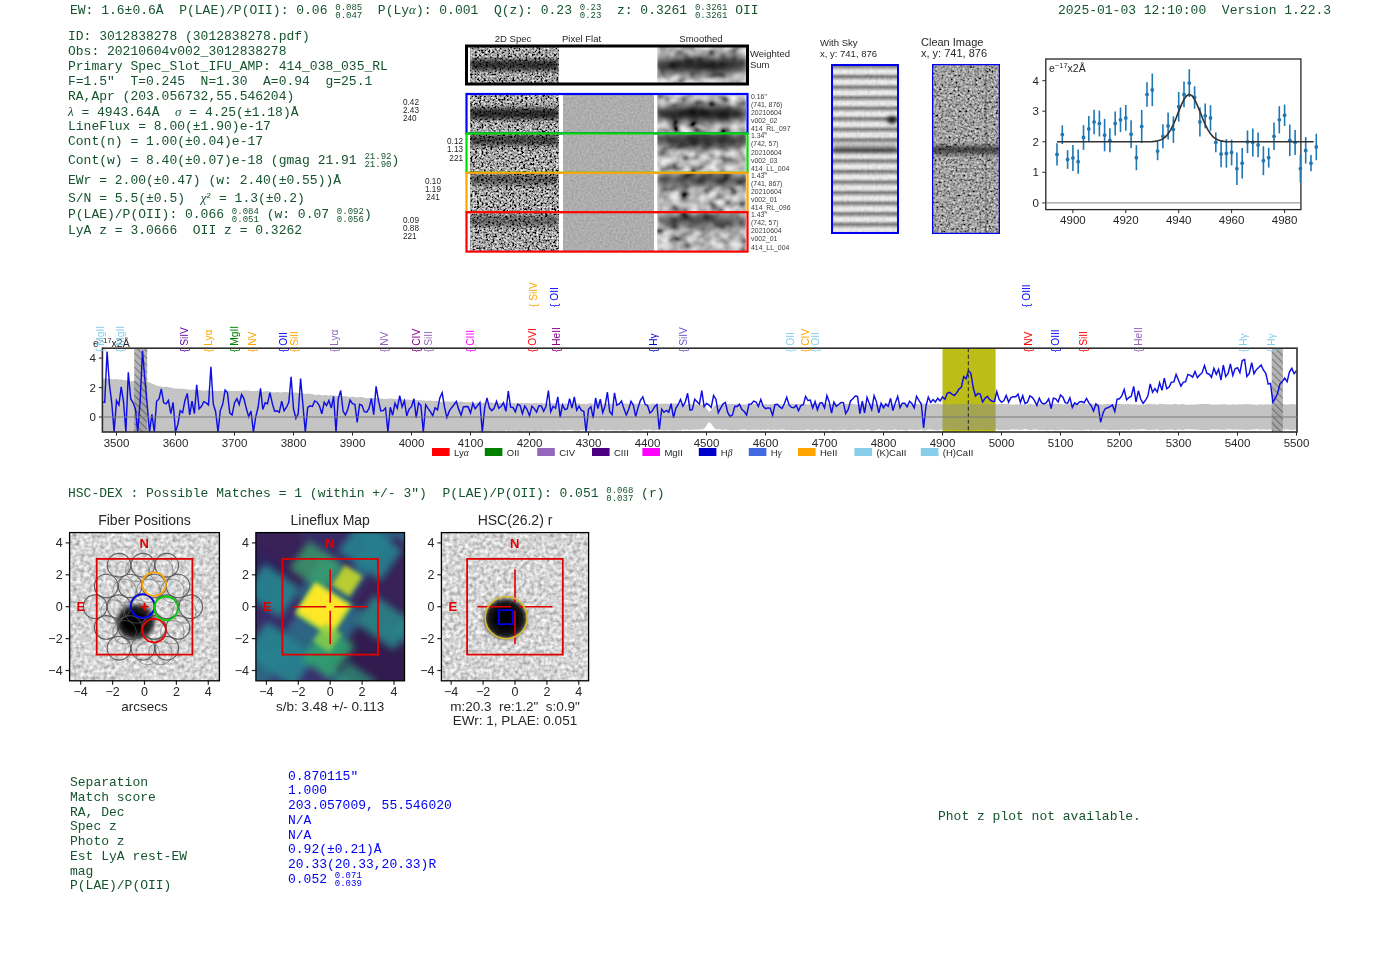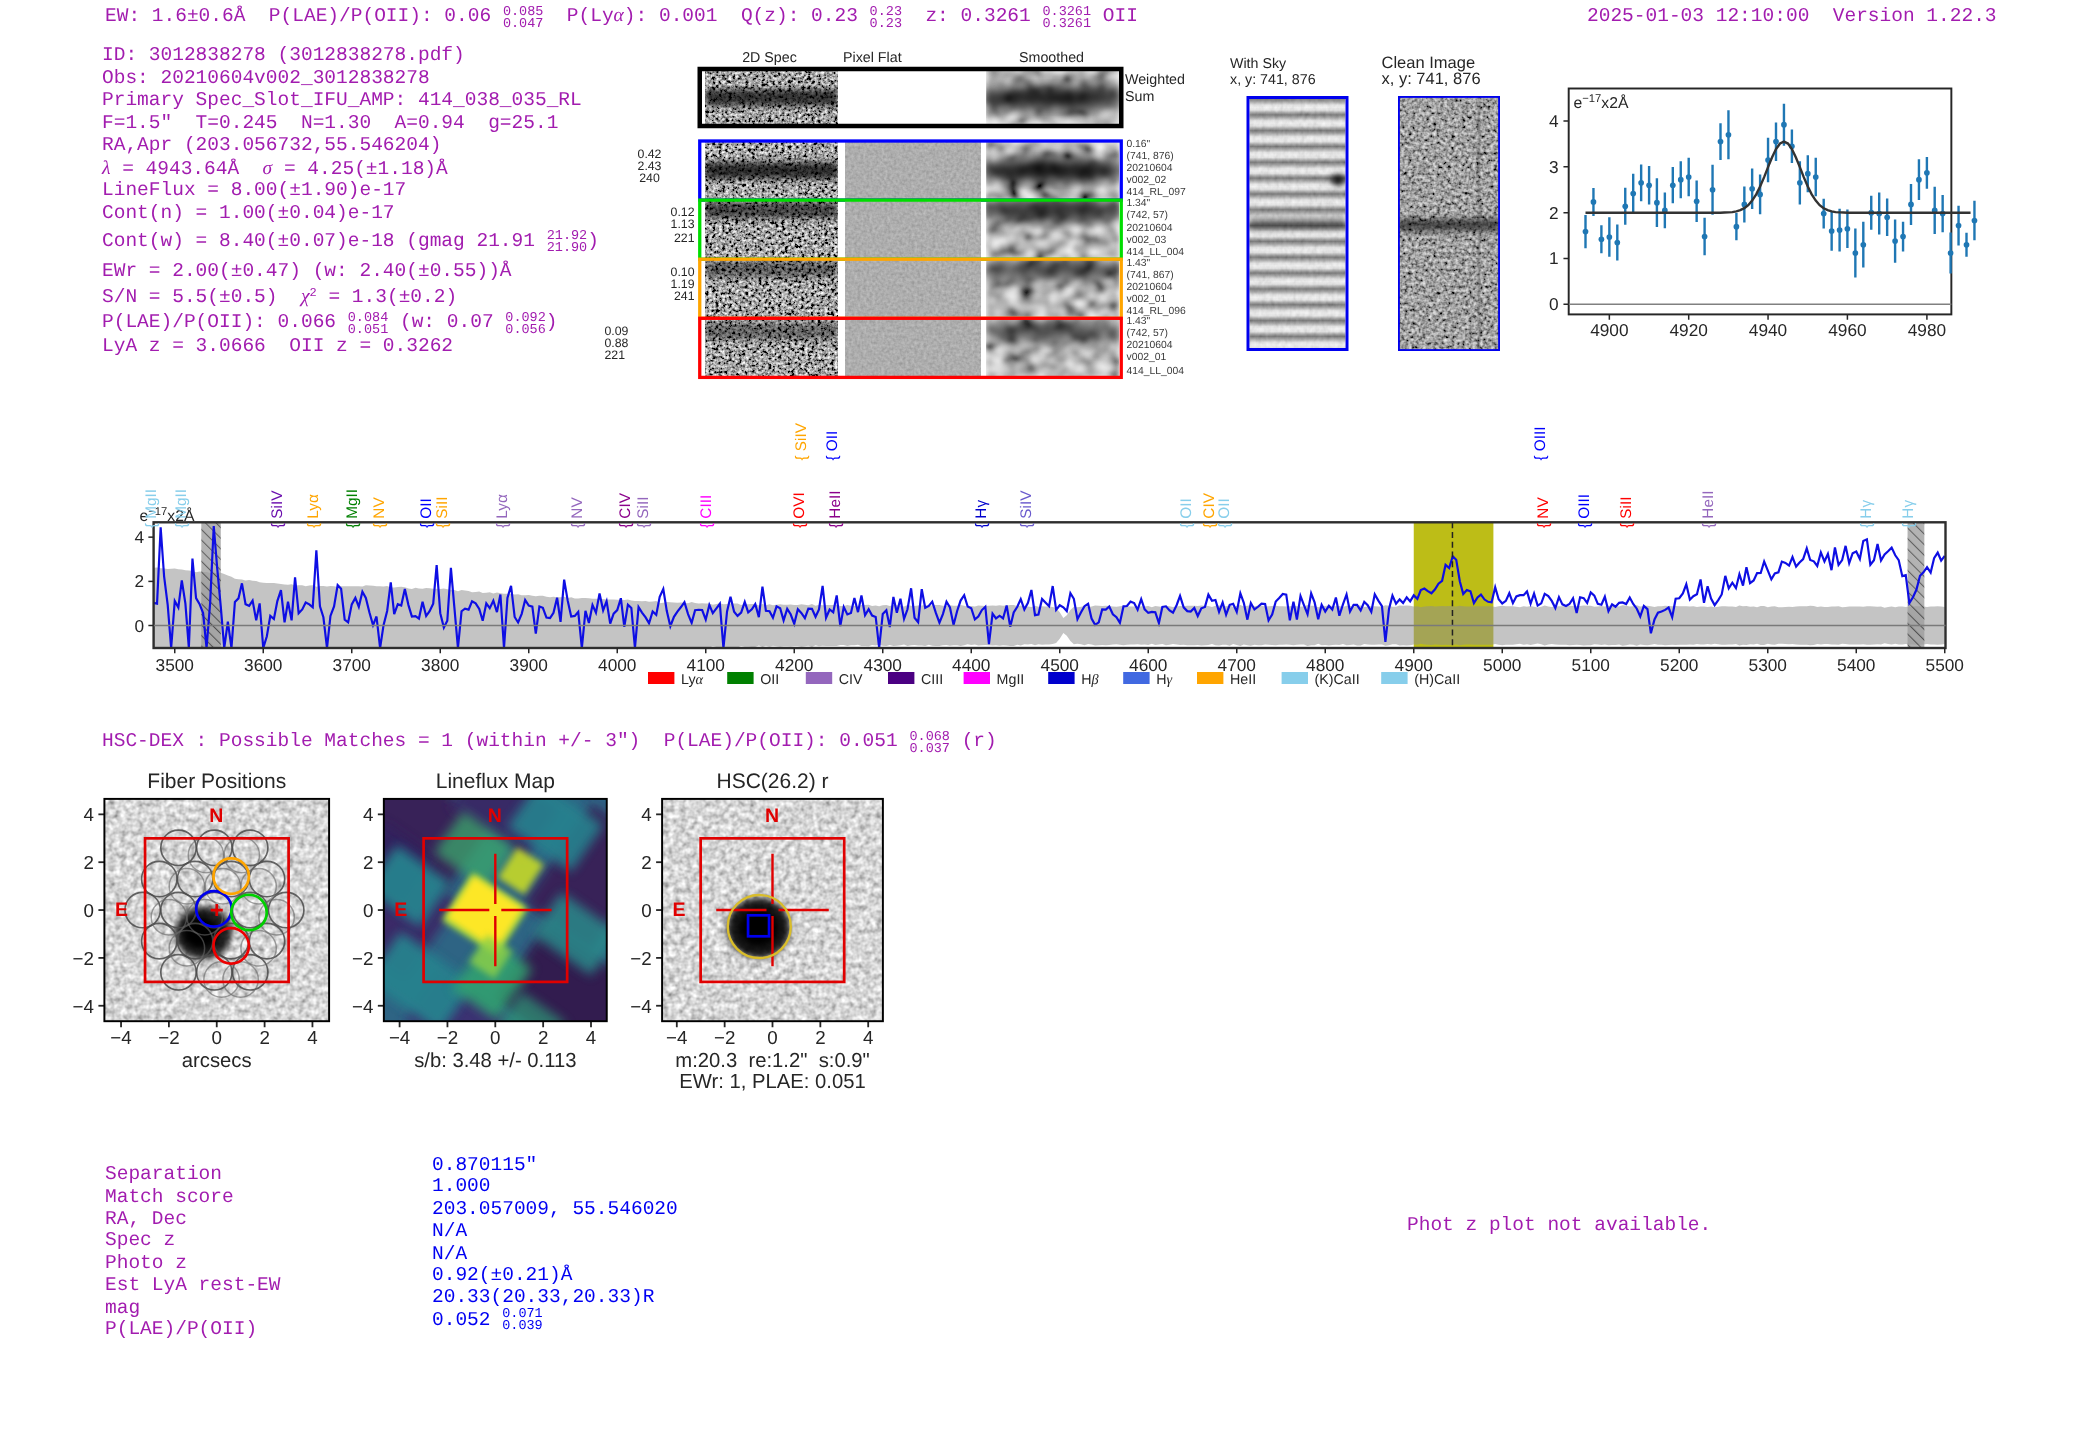--- a/index.html
+++ b/index.html
@@ -1,16 +1,16 @@
 <!DOCTYPE html>
 <html><head><meta charset="utf-8"><style>
 *{margin:0;padding:0;box-sizing:border-box}
 body{width:1400px;height:953px;background:#fff;position:relative;overflow:hidden;
  font-family:"Liberation Mono",monospace;}
-.m{position:absolute;font:13px/15.05px "Liberation Mono",monospace;color:#a21caf;white-space:pre}
+.m{position:absolute;font:13px/15.05px "Liberation Mono",monospace;color:#14532d;white-space:pre}
 .s{position:absolute;font-family:Liberation Sans, sans-serif;color:#262626;white-space:pre}
 .st{display:inline-block;vertical-align:-3.5px;font-size:9px;line-height:8px;text-align:left}
 .gk{font-family:"Liberation Serif",serif;font-style:italic}
 .blue{color:#0000f2}
 </style></head><body>
 <div class="m" style="left:70px;top:2px">EW: 1.6±0.6Å  P(LAE)/P(OII): 0.06 <span class="st">0.085<br>0.047</span>  P(Ly<span class="gk">α</span>): 0.001  Q(z): 0.23 <span class="st">0.23<br>0.23</span>  z: 0.3261 <span class="st">0.3261<br>0.3261</span> OII</div>
 <div class="m" style="left:1058px;top:3px">2025-01-03 12:10:00  Version 1.22.3</div>
 <div class="m" style="left:68px;top:29px">ID: 3012838278 (3012838278.pdf)</div>
 <div class="m" style="left:68px;top:44px">Obs: 20210604v002_3012838278</div>
 <div class="m" style="left:68px;top:59px">Primary Spec_Slot_IFU_AMP: 414_038_035_RL</div>
@@ -216,23 +216,23 @@
       <rect x="470.0" y="215.368" width="88.5" height="11" fill="#000" opacity="0.41" filter="url(#bl2)" style="mix-blend-mode:multiply"></rect>
     </g>
     <rect x="563.5" y="212.2" width="90.5" height="39.4" filter="url(#fFlat)"></rect>
     <rect x="657.5" y="212.2" width="88.5" height="39.4" filter="url(#fSm)"></rect>
     <g clip-path="url(#r4b)" style="isolation:isolate">
       <ellipse cx="701.75" cy="220.868" rx="46" ry="5.5" fill="#000" opacity="0.43" filter="url(#bl3)" style="mix-blend-mode:multiply"></ellipse>
       <ellipse cx="701.75" cy="220.868" rx="55" ry="9" fill="#000" opacity="0.28" filter="url(#bl5)" style="mix-blend-mode:multiply"></ellipse>
     </g>
     <rect x="466.5" y="212.2" width="281" height="39.4" fill="none" stroke="#ff0000" stroke-width="2.2"></rect>
   </svg>
-<div class="s" style="left:403px;top:99.0px;width:60px;text-align:center;font-size:8.2px;line-height:8.1px">0.42<br>2.43<br>240</div>
+<div class="s" style="left:403px;top:99.0px;width:60px;text-align:left;font-size:8.2px;line-height:8.1px">0.42<br>2.43<br>240</div>
 <div class="s" style="left:403px;top:138.4px;width:60px;text-align:right;font-size:8.2px;line-height:8.1px">0.12<br>1.13<br>221</div>
-<div class="s" style="left:403px;top:177.8px;width:60px;text-align:right;font-size:8.2px;line-height:8.1px">0.10<br>1.19<br>241</div>
+<div class="s" style="left:403px;top:177.8px;width:60px;text-align:center;font-size:8.2px;line-height:8.1px">0.10<br>1.19<br>241</div>
 <div class="s" style="left:403px;top:217.2px;width:60px;font-size:8.2px;line-height:8.1px">0.09<br>0.88<br>221</div>
 <div class="s" style="left:751px;top:93.0px;font-size:6.9px;line-height:8.1px;color:#3a3a3a">0.16"<br>(741, 876)<br>20210604<br>v002_02<br>414_RL_097</div>
 <div class="s" style="left:751px;top:132.4px;font-size:6.9px;line-height:8.1px;color:#3a3a3a">1.34"<br>(742, 57)<br>20210604<br>v002_03<br>414_LL_004</div>
 <div class="s" style="left:751px;top:171.8px;font-size:6.9px;line-height:8.1px;color:#3a3a3a">1.43"<br>(741, 867)<br>20210604<br>v002_01<br>414_RL_096</div>
 <div class="s" style="left:751px;top:211.2px;font-size:6.9px;line-height:8.1px;color:#3a3a3a">1.43"<br>(742, 57)<br>20210604<br>v002_01<br>414_LL_004</div>
 <div class="s" style="left:750px;top:49px;font-size:9.5px;line-height:10.5px">Weighted<br>Sum</div>
 <div class="s" style="left:820px;top:37px;width:90px;text-align:left;font-size:9.5px;line-height:11px">With Sky<br>x, y: 741, 876</div>
 <div class="s" style="left:921px;top:37px;width:90px;text-align:left;font-size:11px;line-height:11px">Clean Image<br>x, y: 741, 876</div>
 <div style="position:absolute;left:831px;top:64px;width:68px;height:170px;border:2px solid #0000ee;
 background:repeating-linear-gradient(180deg,#676767 0px,#9a9a9a 1.7px,#ececec 4px,#fbfbfb 5.6px,#ececec 7.4px,#9a9a9a 9.2px,#676767 10.55px)"></div>

